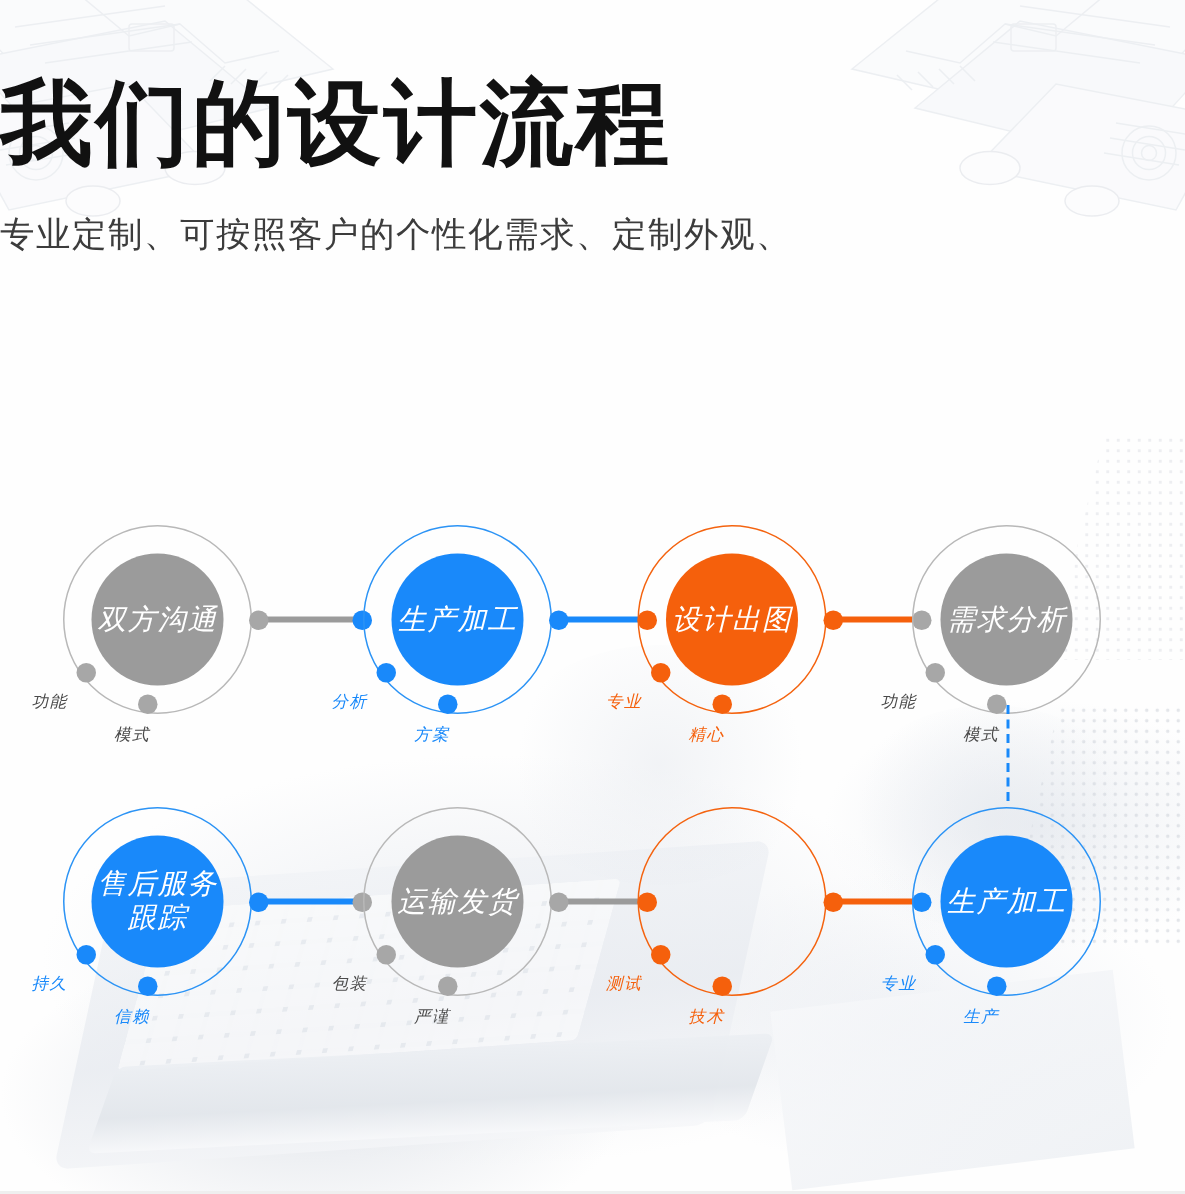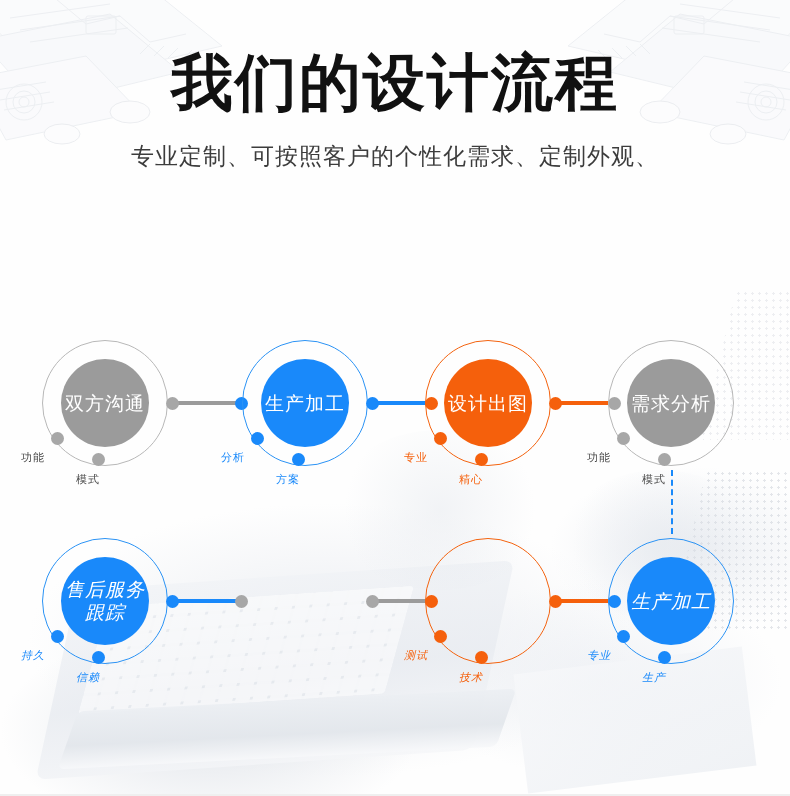--- a/index.html
+++ b/index.html
@@ -79,34 +79,34 @@
   .soft-blob{
     position:absolute;opacity:.5;border-radius:50%;
     background:radial-gradient(circle, rgba(226,230,236,.9) 0%, rgba(226,230,236,0) 70%);
   }
   .bottom-rule{
     position:absolute;left:0;bottom:0;width:790px;height:2px;
     background:#efefef;
   }
 
   
-  .header{position:absolute;left:0;top:0;width:790px;text-align:center;z-index:5;}
+  .header{position:absolute;left:0;top:0;width:790px;text-align:left;z-index:5;}
   .title{
     font-size:62px;line-height:1;font-weight:bold;color:#111111;
     margin-top:52px;letter-spacing:2px;
   }
   .subtitle{
     font-size:23px;line-height:40px;color:#3c3c3c;
     margin-top:22px;letter-spacing:1px;
   }
 
   
   .flow{position:absolute;left:0;top:300px;width:790px;height:420px;z-index:4;}
   .row{position:absolute;width:790px;height:200px;}
-  .row-1{top:18px;}
+  .row-1{top:28px;font-style:italic;}
   .row-2{top:216px;font-style:italic;}
 
   .node{position:absolute;width:126px;height:126px;}
   .ring{
     position:absolute;left:0;top:0;width:100%;height:100%;
     border-radius:50%;border:1.4px solid #b8b8b8;box-sizing:border-box;
   }
   .core{
     position:absolute;left:19px;top:19px;width:88px;height:88px;
     border-radius:50%;background:#9b9b9b;
@@ -306,20 +306,32 @@
           <span class="dot"></span>
           <span class="txt">信赖</span>
         </div>
       </div>
 
       <div class="conn blue" style="left:172px;top:83px;width:70px;">
         <span class="cdot l d-blue"></span>
         <span class="cdot r d-gray"></span>
       </div>
 
+      <div class="node gray" style="left:242px;top:22px;">
+        <div class="ring"></div>
+        <div class="core">运输发货</div>
+        <div class="tag tag-a">
+          <span class="dot"></span>
+          <span class="txt">包装</span>
+        </div>
+        <div class="tag tag-b">
+          <span class="dot"></span>
+          <span class="txt">严谨</span>
+        </div>
+      </div>
 
       <div class="conn gray" style="left:372px;top:83px;width:60px;">
         <span class="cdot l d-gray"></span>
         <span class="cdot r d-orange"></span>
       </div>
 
       <div class="node orange" style="left:425px;top:22px;">
         <div class="ring"></div>
         <div class="tag tag-a">
           <span class="dot"></span>

